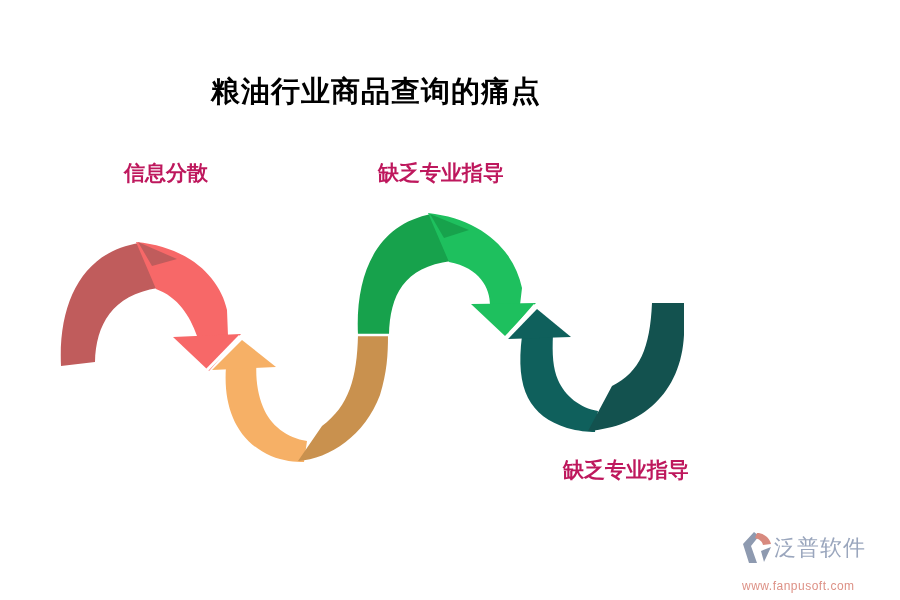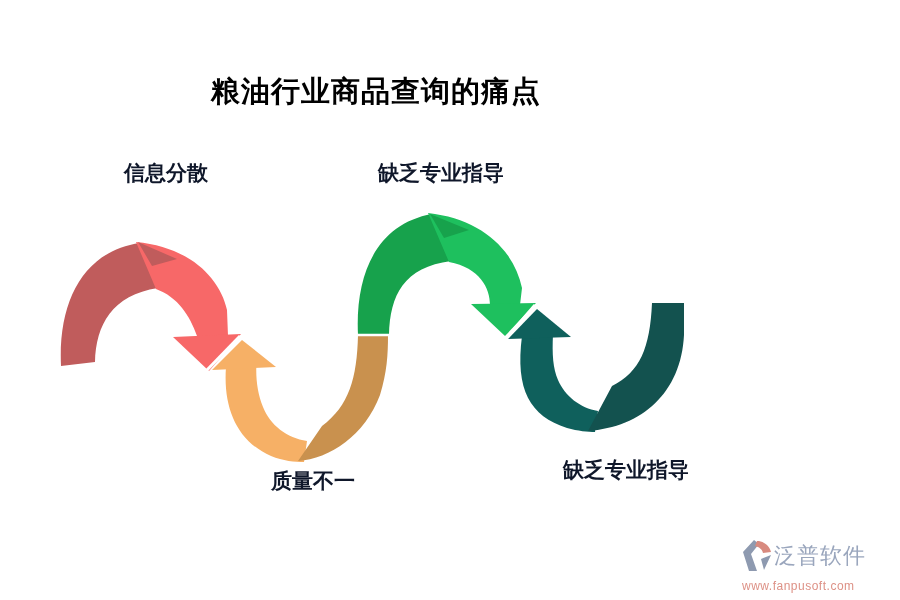--- a/index.html
+++ b/index.html
@@ -5,44 +5,43 @@
   html,body{margin:0;padding:0;background:#fff;}
   #canvas{
     position:relative;width:900px;height:600px;background:#ffffff;overflow:hidden;
     font-family:"Liberation Sans","DejaVu Sans",sans-serif;
   }
   .title{
     position:absolute;left:0;top:72px;width:752px;text-align:center;
     font-size:29px;font-weight:bold;color:#000;letter-spacing:1px;
   }
   .seg-label{
-    position:absolute;font-size:21px;font-weight:bold;color:#0f172a;white-space:nowrap;
+    position:absolute;font-size:21px;font-weight:bold;color:#be185d;white-space:nowrap;
   }
   .lbl-0{left:124px;top:159px;}
   .lbl-1{left:271px;top:467px;}
   .lbl-2{left:378px;top:159px;}
   .lbl-3{left:563px;top:456px;}
   #wave{position:absolute;left:0;top:0;width:900px;height:600px;}
   .watermark{
     position:absolute;right:8px;bottom:8px;width:150px;
     display:flex;flex-direction:column;align-items:flex-start;line-height:1;
   }
   .wm-row{display:flex;align-items:center;gap:2px;}
   .wm-name{font-size:22px;color:#9aa6bd;letter-spacing:1px;}
-  .wm-url{font-size:12px;color:#dd9186;margin-top:8px;letter-spacing:.5px;}
+  .wm-url{font-size:12px;color:#dd9186;margin-top:16px;letter-spacing:.5px;}
 </style>
 </head>
 <body>
 
 <div id="canvas">
 
   <div class="title">粮油行业商品查询的痛点</div>
 
   <div class="seg-label lbl-0">信息分散</div>
-  <div class="seg-label lbl-1">质量不一</div>
   <div class="seg-label lbl-2">缺乏专业指导</div>
   <div class="seg-label lbl-3">缺乏专业指导</div>
 
   <svg id="wave" viewBox="0 0 900 600" xmlns="http://www.w3.org/2000/svg">
 
     <path d="M 61,366 L 95,362 C 96,325 112,295 158,288 L 140,243 C 84,251 58,300 61,366 Z" fill="#c05c5c"></path>
     <path d="M 136,242 C 190,247 220,278 227,310 L 228,336 L 197,336 C 190,316 178,297 156,289 Z" fill="#f76868"></path>
     <path d="M 138,242 L 177,259 L 152,266 Z" fill="#c05c5c"></path>
     <polygon points="209,371 173,337 241,334" fill="#f76868"></polygon>
 

